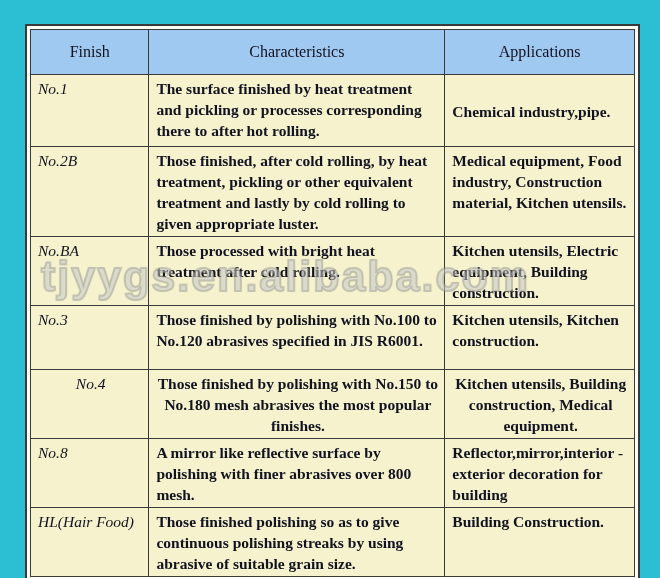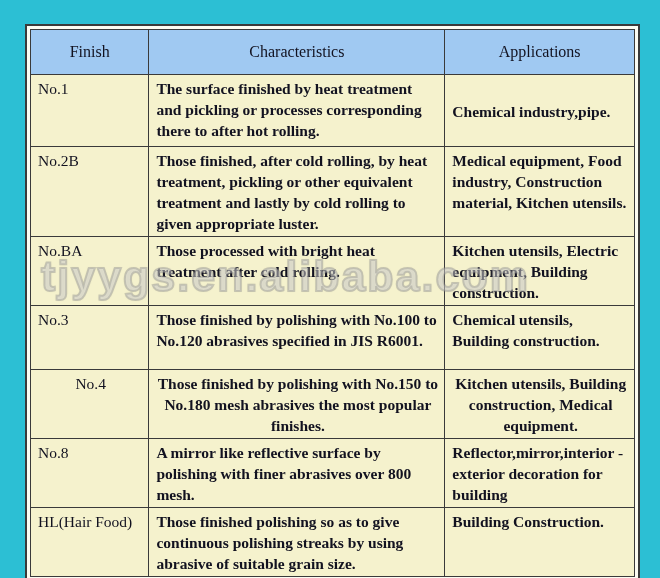--- a/index.html
+++ b/index.html
@@ -41,21 +41,21 @@
   th.col-finish  { width: 115px; }
   th.col-char    { width: 292px; }
   th.col-app     { width: 186px; margin-top: 39px; }
   table.finish-table td {
     background: var(--row-bg, #f5f2cd);
     vertical-align: top;
     padding: 3px 5px 2px 7px;
     font-size: 15.5px;
     line-height: 21px;
   }
-  td.finish-cell { font-weight: 400; font-size: 16px; }
+  td.finish-cell { font-weight: 400; font-size: 16px; font-style: italic; }
   td.characteristics-cell, td.applications-cell { font-weight: 700; }
   tbody tr:nth-child(1) { height: 72px; }
   tbody tr:nth-child(2) { height: 84px; }
   tbody tr:nth-child(3) { height: 62px; }
   tbody tr:nth-child(4) { height: 64px; }
   tbody tr:nth-child(5) { height: 64px; text-align: center; }
   tbody tr:nth-child(6) { height: 63px; margin-left: 33px; }
   tbody tr:nth-child(7) { height: 67px; }
   tbody tr:nth-child(1) td.applications-cell { vertical-align: middle; }
   .watermark {
@@ -100,21 +100,21 @@
             <td class="applications-cell">Medical equipment, Food industry, Construction material, Kitchen utensils.</td>
           </tr>
           <tr>
             <td class="finish-cell">No.BA</td>
             <td class="characteristics-cell">Those processed with bright heat treatment after cold rolling.</td>
             <td class="applications-cell">Kitchen utensils, Electric equipment, Building construction.</td>
           </tr>
           <tr>
             <td class="finish-cell">No.3</td>
             <td class="characteristics-cell">Those finished by polishing with No.100 to No.120 abrasives specified in JIS R6001.</td>
-            <td class="applications-cell">Chemical utensils, Building construction.</td>
+            <td class="applications-cell">Kitchen utensils, Kitchen construction.</td>
           </tr>
           <tr>
             <td class="finish-cell">No.4</td>
             <td class="characteristics-cell">Those finished by polishing with No.150 to No.180 mesh abrasives the most popular finishes.</td>
             <td class="applications-cell">Kitchen utensils, Building construction, Medical equipment.</td>
           </tr>
           <tr>
             <td class="finish-cell">No.8</td>
             <td class="characteristics-cell">A mirror like reflective surface by polishing with finer abrasives over 800 mesh.</td>
             <td class="applications-cell">Reflector,mirror,interior -exterior decoration for building</td>

